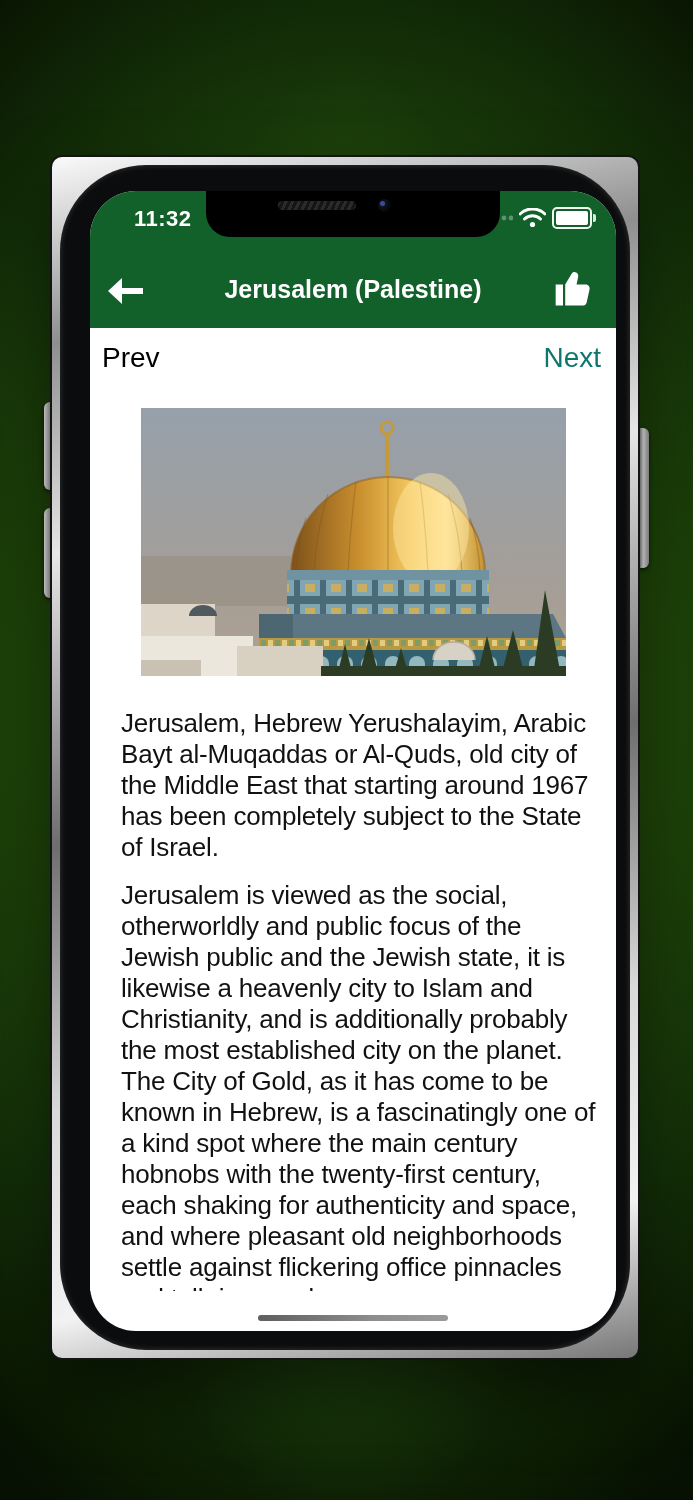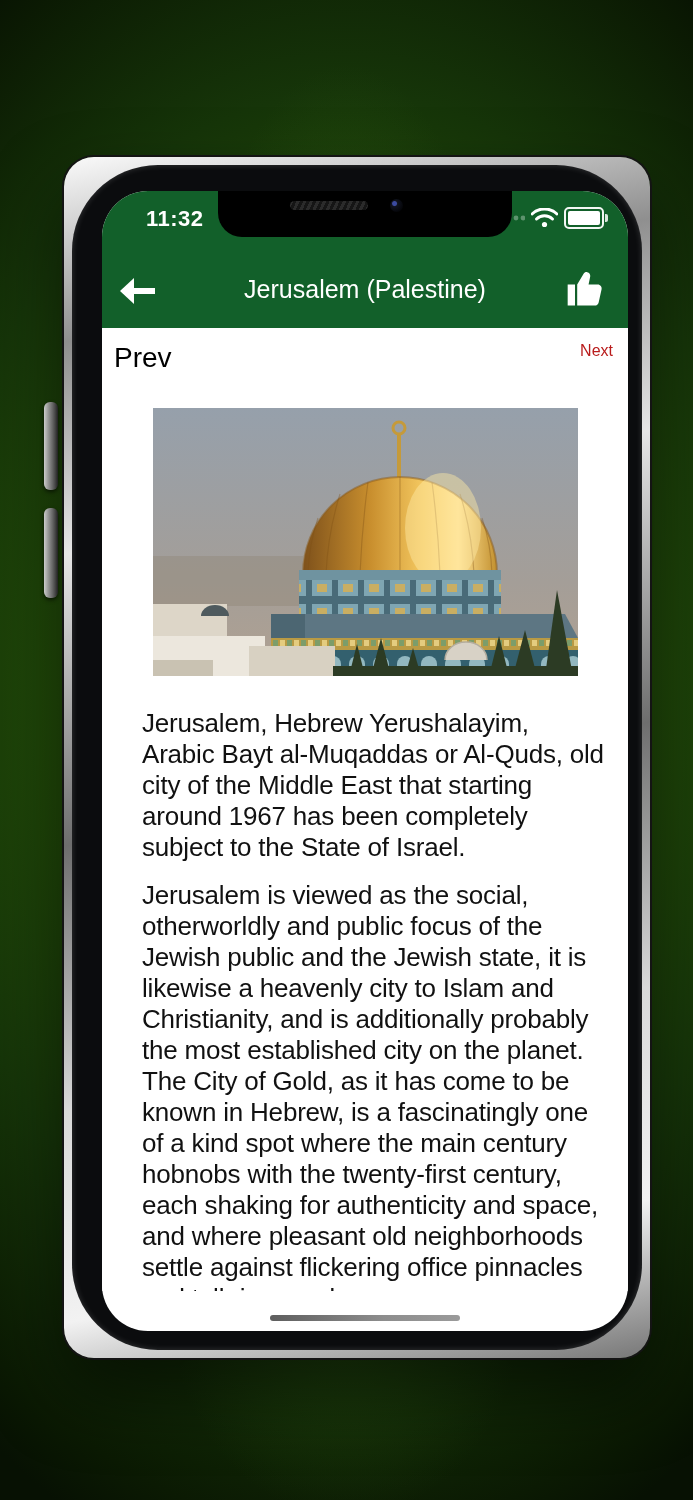--- a/index.html
+++ b/index.html
@@ -17,21 +17,21 @@
   
   .side-btn{position:absolute;width:14px;border-radius:6px;
     background:linear-gradient(90deg,#f2f2f2,#b9b9b9 30%,#6f6f6f 70%,#2c2c2c);
     box-shadow:0 2px 4px rgba(0,0,0,.6);}
   .btn-vol-up{left:44px;top:402px;height:88px;}
   .btn-vol-down{left:44px;top:508px;height:90px;}
   .btn-power{left:635px;top:428px;height:140px;
     background:linear-gradient(90deg,#2c2c2c,#8d8d8d 35%,#e9e9e9 60%,#9a9a9a);}
 
   
-  .phone{position:absolute;left:64px;top:157px;width:586px;height:1201px;border-radius:30px;
+  .phone{position:absolute;left:52px;top:157px;width:586px;height:1201px;border-radius:10px;
     background:linear-gradient(168deg,#fafafa 0%,#8f8f8f 14%,#e6e6e6 30%,#6e6e6e 52%,#d9d9d9 72%,#f2f2f2 88%,#777 100%);
     box-shadow:0 0 0 2px #141414, 0 34px 70px rgba(0,0,0,.55);}
   .bezel{position:absolute;inset:8px;border-radius:86px;background:#0b0c0e;
     box-shadow:inset 0 0 6px rgba(255,255,255,.18);}
   .screen{position:absolute;left:30px;top:26px;width:526px;height:1140px;border-radius:46px;
     background:#ffffff;overflow:hidden;}
 
   
   .notch{position:absolute;left:50%;top:0;transform:translateX(-50%);width:294px;height:46px;
     background:#000;border-radius:0 0 24px 24px;z-index:30;}
@@ -44,33 +44,33 @@
   
   .header{position:absolute;left:0;top:0;right:0;height:137px;z-index:20;}
   .statusbar{position:absolute;left:0;right:0;top:13px;height:28px;}
   .time{position:absolute;left:44px;top:2px;color:#fff;font-size:22px;font-weight:bold;letter-spacing:.5px;}
   .sicons{position:absolute;right:24px;top:3px;display:flex;align-items:center;gap:6px;}
   .battery{position:relative;width:36px;height:18px;border:2px solid rgba(255,255,255,.95);border-radius:5px;}
   .battery .fill{position:absolute;inset:2px;background:#fff;border-radius:2px;}
   .battery .nub{position:absolute;right:-6px;top:5px;width:3px;height:8px;background:rgba(255,255,255,.85);border-radius:0 2px 2px 0;}
 
   
-  .navbar{position:absolute;left:0;right:0;top:74px;height:52px;}
+  .navbar{position:absolute;left:0;right:0;top:74px;height:52px;font-weight:bold;}
   .nav-title{position:absolute;left:0;right:0;top:10px;text-align:center;color:#fff;font-size:25px;}
   .back-btn{position:absolute;left:13px;top:6px;width:42px;height:40px;cursor:pointer;}
   .like-btn{position:absolute;right:20px;top:2px;width:44px;height:44px;cursor:pointer;}
 
   
   .content{position:absolute;left:0;right:0;top:137px;height:963px;overflow:hidden;background:#fff;}
   .pager{height:48px;padding:14px 14px 0 12px;box-sizing:border-box;position:relative;}
   .prev-link{position:absolute;left:12px;top:14px;font-size:28px;color:#000;cursor:pointer;}
-  .next-link{position:absolute;right:15px;top:14px;font-size:16px;color:#b91c1c;cursor:pointer;}
+  .next-link{position:absolute;right:15px;top:14px;font-size:28px;color:#0f766e;cursor:pointer;}
   .photo{display:block;margin:32px 0 0 51px;width:425px;height:268px;}
   .article{margin:32px 31px 0 31px;width:480px;color:#111;}
-  .article p{margin:9px;font-size:26px;line-height:31px;letter-spacing:-0.2px;}
+  .article p{margin:0;font-size:26px;line-height:31px;letter-spacing:-0.2px;}
   .article p + p{margin-top:17px;}
 
   .home-indicator{position:absolute;left:50%;bottom:10px;transform:translateX(-50%);
     width:190px;height:6px;border-radius:3px;
     background:linear-gradient(90deg,#5e5e5e,#8d8d8d 60%,#9a9a9a);z-index:25;cursor:grab;}
 </style>
 </head>
 <body>
 
 <div class="watermark wm-top"></div>

